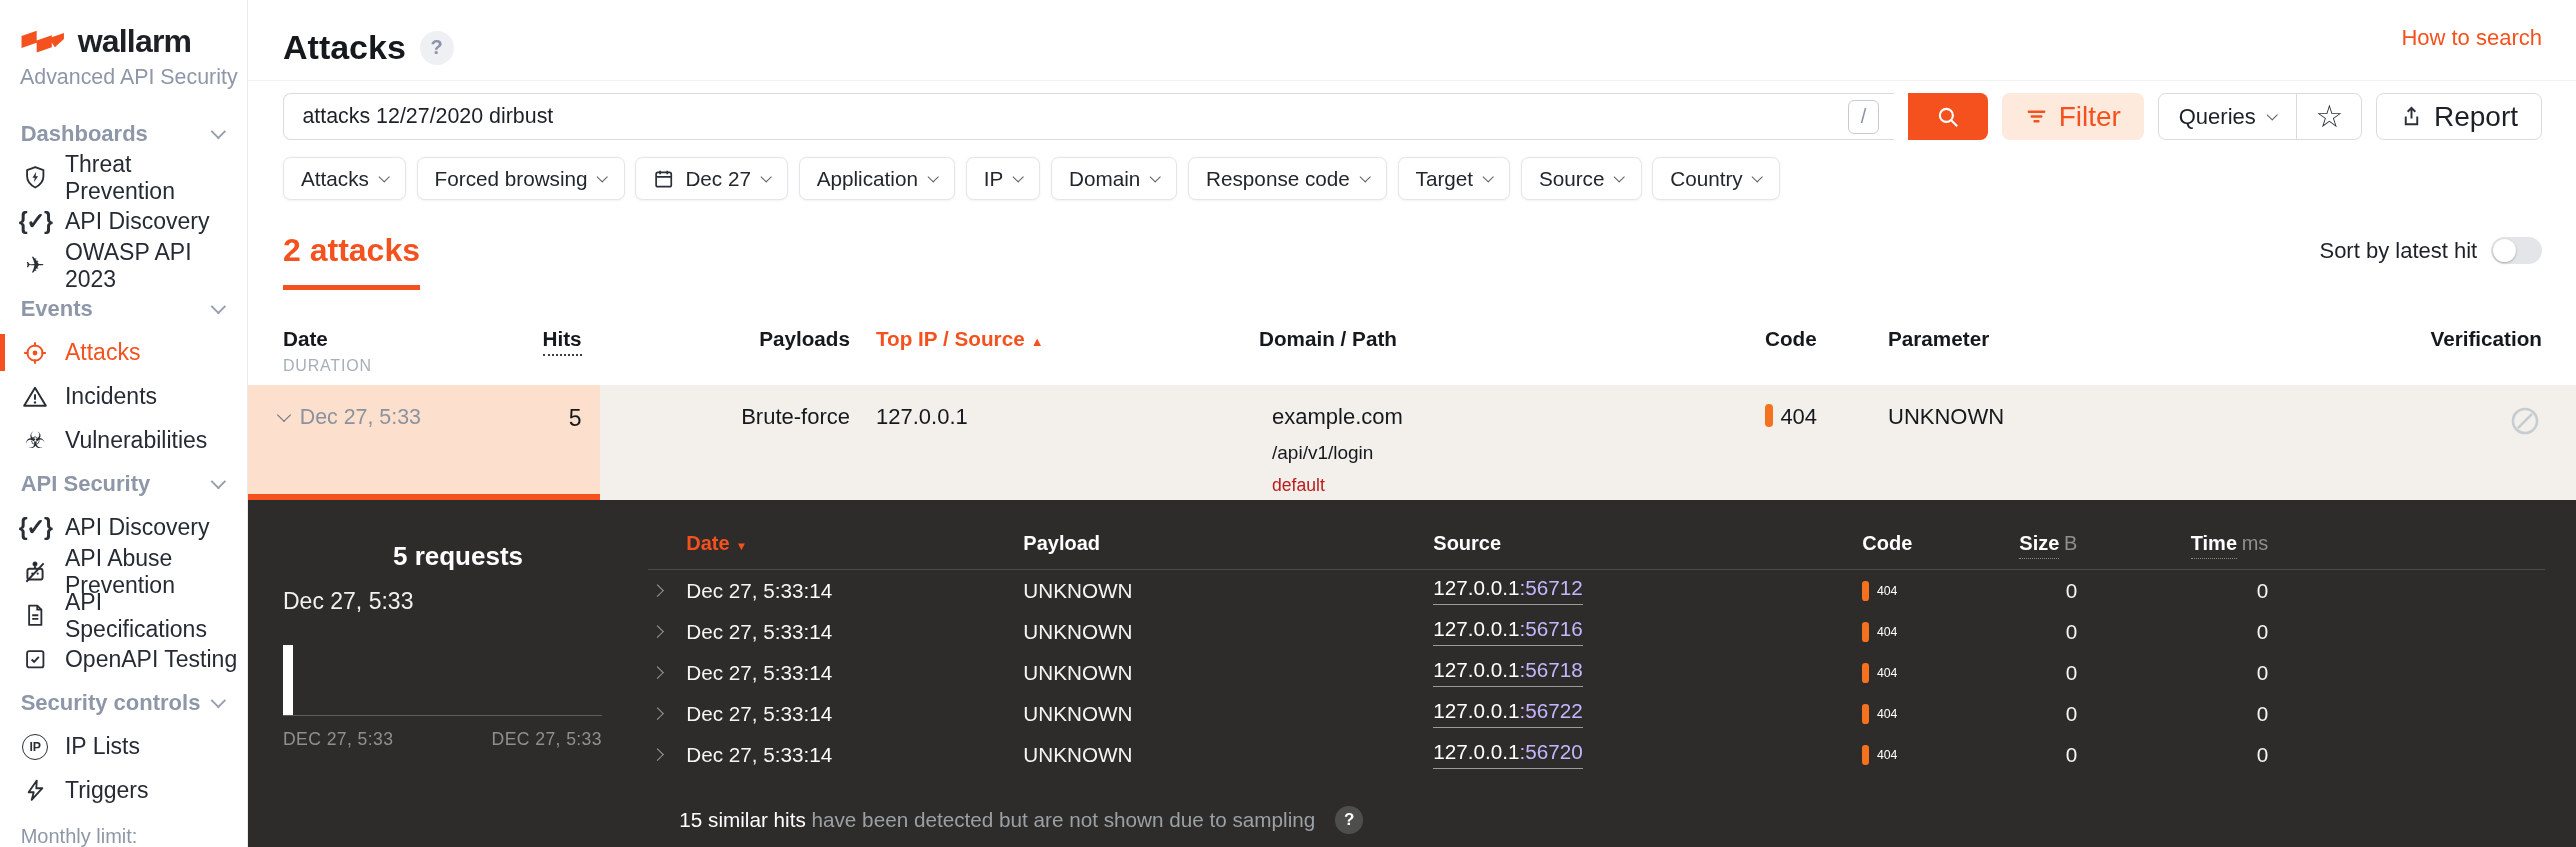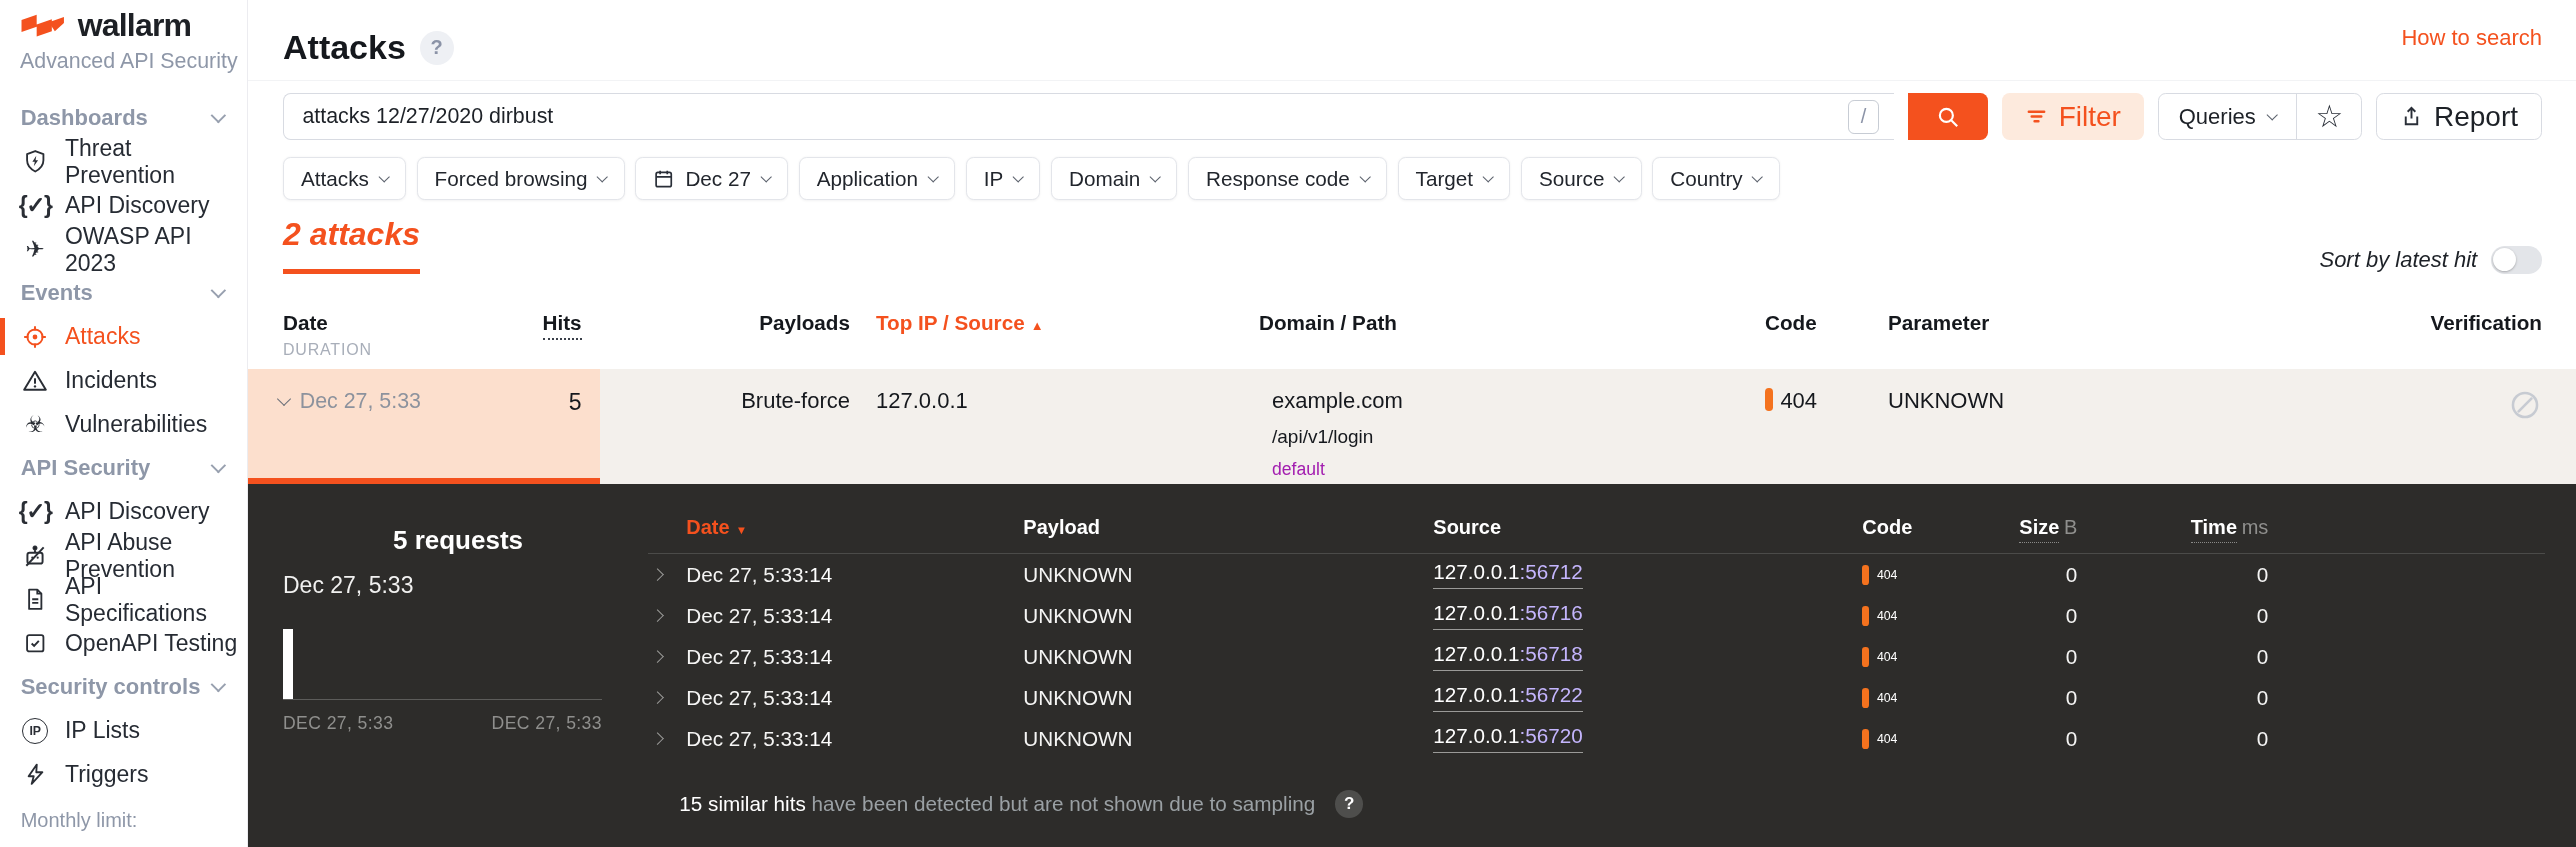--- a/index.html
+++ b/index.html
@@ -5,21 +5,21 @@
   * { box-sizing: border-box; }
   html,body { margin:0; padding:0; }
   body {
     width:2576px; height:848px; overflow:hidden;
     font-family:"Liberation Sans", sans-serif;
     background:#ffffff; color:#1d2127;
   }
   .app { display:flex; width:100%; height:100%; }
 
   
-  .sidebar { width:248px; min-width:248px; height:100%; border-right:0.8px solid #ececf0; padding-top:7px; background:#fff; }
+  .sidebar { width:248px; min-width:248px; height:100%; border-right:0.8px solid #ececf0; padding-top:23px; background:#fff; }
   .logo-row { padding-left:20px; display:flex; align-items:center; gap:10.7px; }
   .logo-mark { width:47px; height:26px; }
   .logo-text { font-size:32px; font-weight:700; color:#1d2025; letter-spacing:-0.8px; }
   .logo-sub { padding-left:20px; margin-top:4.6px; font-size:21.4px; color:#8e97a8; }
 
   .nav { margin-top:23px; }
   .sec-h { height:43px; display:flex; align-items:center; justify-content:space-between; padding:0 23px 0 20.7px; font-size:22px; font-weight:700; color:#8e97a8; cursor:pointer; }
   .item { height:44px; display:flex; align-items:center; gap:15.3px; padding-left:20.7px; position:relative; font-size:23px; color:#262b33; cursor:pointer; }
   .item .ic { width:29px; height:29px; display:flex; align-items:center; justify-content:center; font-size:23px; color:#2a2e35; flex:none; }
   .item.active { color:#f4511e; }
@@ -49,21 +49,21 @@
   .filter-btn { background:#fdeadd; color:#f4511e; padding:0 23px; border:none; }
   .queries-group { display:flex; border:1.5px solid #d8dbe2; border-radius:7.7px; overflow:hidden; }
   .queries-btn { padding:0 20px; display:flex; align-items:center; gap:12.3px; font-size:22px; color:#1d2127; border-right:1.5px solid #d8dbe2; cursor:pointer; }
   .star-btn { width:64px; display:flex; align-items:center; justify-content:center; font-size:31px; color:#2a2f38; cursor:pointer; }
   .report-btn { border:1.5px solid #d8dbe2; color:#1d2127; padding:0 23px; }
   .chev-sm { width:8.4px; height:8.4px; border-right:1.9px solid #5b616c; border-bottom:1.9px solid #5b616c; transform:rotate(45deg); margin-top:-3.8px; }
 
   .chips-row { display:flex; gap:10.7px; margin:17px 34px 0 35px; }
   .chip { height:43px; border:0.8px solid #e3e5ea; border-radius:7.7px; padding:0 17px; display:inline-flex; align-items:center; gap:10.7px; font-size:20.7px; color:#22262d; background:#fff; box-shadow:0 0.8px 2.3px rgba(30,35,45,.06); cursor:pointer; }
 
-  .results-row { margin:16px 34px 0 35px; display:flex; justify-content:space-between; align-items:flex-end;font-style:italic; }
+  .results-row { margin:32px 34px 0 35px; display:flex; justify-content:space-between; align-items:flex-start; }
   .count { font-size:32px; font-weight:700; color:#f4511e; padding-bottom:15.3px; border-bottom:5.4px solid #f4511e; display:inline-block; }
   .sort { display:flex; align-items:center; gap:13.8px; font-size:22px; color:#1d2127; margin-top:4.6px; }
   .toggle { width:51px; height:27.6px; border-radius:13.8px; background:#e3e5e9; position:relative; cursor:pointer; }
   .knob { position:absolute; left:2.3px; top:2.3px; width:23px; height:23px; border-radius:50%; background:#fff; box-shadow:0 0.8px 2.3px rgba(0,0,0,.3); }
 
   .grid-cols { display:grid; grid-template-columns:352px 276px 383px 506px 123px 529px 1fr; }
   .thead { margin-top:37px; align-items:start; }
   .th { font-size:20.7px; font-weight:700; color:#15181d; }
   .th-sub { font-size:16px; font-weight:400; color:#a8aeb9; letter-spacing:0.8px; margin-top:6.1px; }
   .th-first { display:flex; justify-content:space-between; padding:0 18.4px 0 35px; }
@@ -76,21 +76,21 @@
   .trow { margin-top:10.7px; background:#f3f0ec; height:115px; }
   .cell { padding-top:18.4px; }
   .cell-datehits { background:#fcdfcd; border-bottom:6.1px solid #f4511e; display:flex; justify-content:space-between; align-items:flex-start; padding:20px 18.4px 0 31px; }
   .row-date { display:flex; align-items:center; gap:10.7px; font-size:21.4px; color:#8c929d; }
   .chev-down { width:10px; height:10px; border-right:1.9px solid #6a7078; border-bottom:1.9px solid #6a7078; transform:rotate(45deg); margin-top:-5.4px; cursor:pointer; }
   .row-hits { font-size:23px; color:#15181d; }
   .cell-payloads { text-align:right; padding-right:26px; font-size:22px; color:#15181d; }
   .cell-ip { font-size:22px; color:#15181d; }
   .cell-domain { font-size:22px; color:#15181d;margin-left:13px; }
   .d-path { font-size:19px; margin-top:12.3px; }
-  .d-app { font-size:17.6px; color:#a21caf; margin-top:10.7px; }
+  .d-app { font-size:17.6px; color:#b91c1c; margin-top:10.7px; }
   .cell-code { display:flex; align-items:flex-start; }
   .code-pill { width:7.7px; height:23px; border-radius:3.8px; background:#f4721e; margin-right:7.7px; flex:none; }
   .code-txt { font-size:22px; color:#15181d; }
   .cell-param { font-size:22px; color:#15181d; }
   .cell-verif { display:flex; justify-content:flex-end; padding-right:34px; }
 
   
   .details { flex:1; min-height:0; background:#2d2c2a; display:flex; color:#fff; }
   .d-left { width:385px; min-width:385px; padding:41px 0 0 35px; }
   .d-title { font-size:26px; font-weight:700;text-align:center; }

